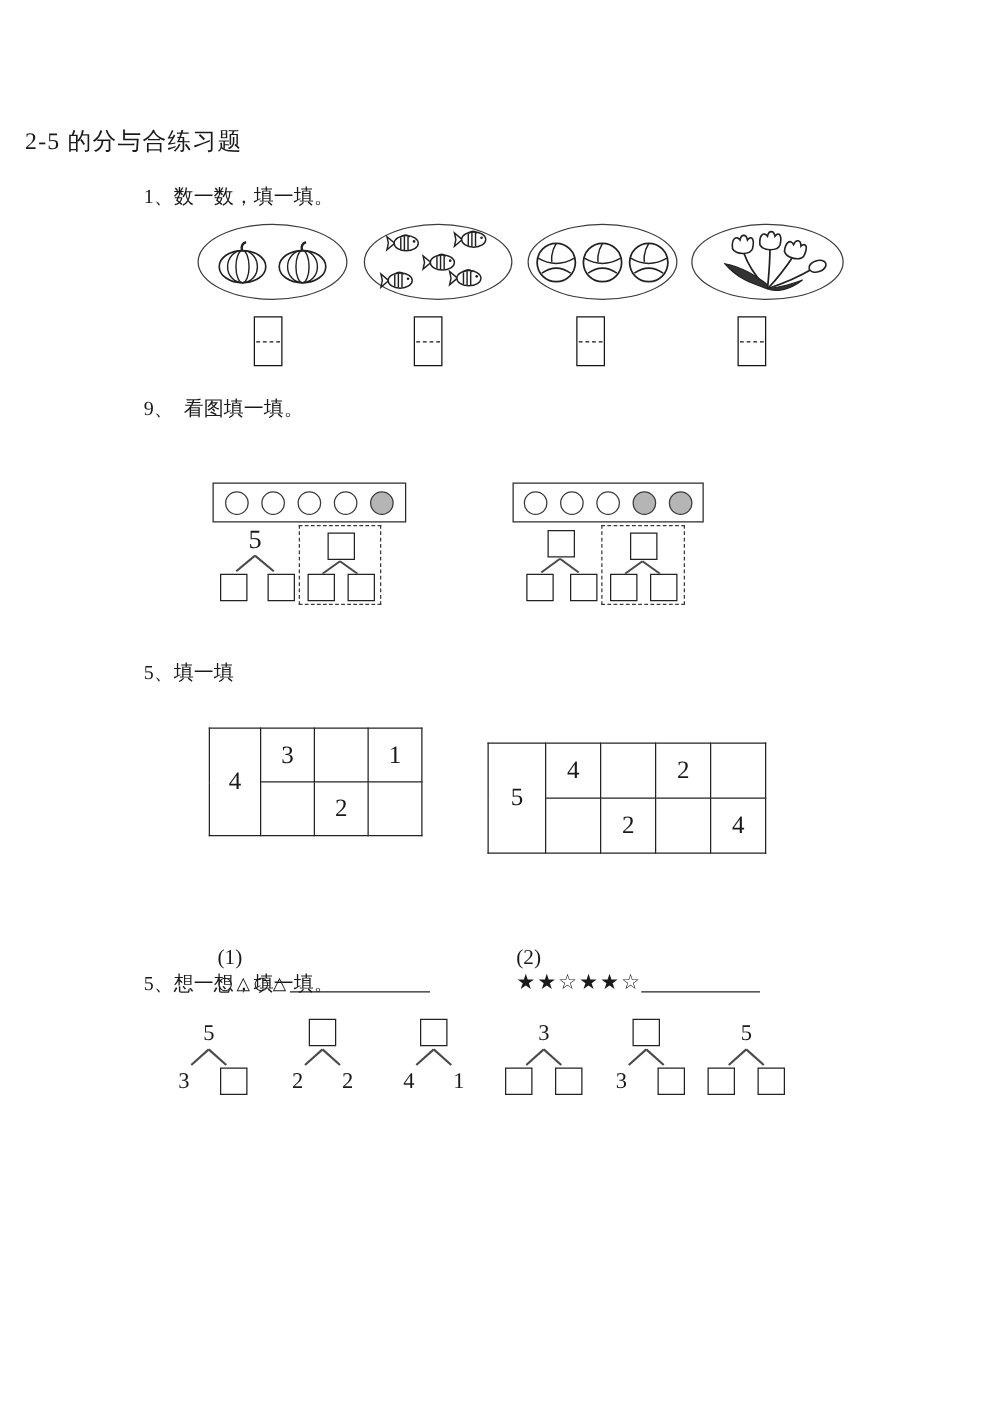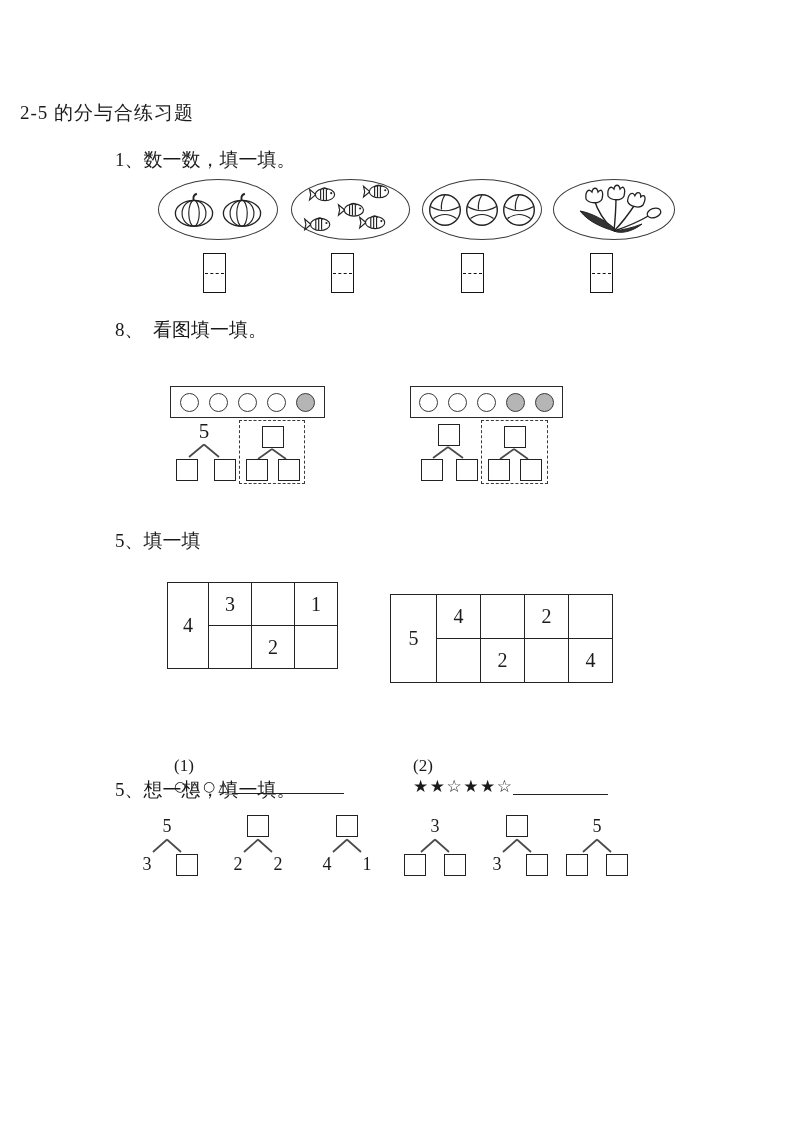--- a/index.html
+++ b/index.html
@@ -1,20 +1,20 @@
 <!DOCTYPE html>
 <html><head>
 <meta charset="utf-8">
 <style>
   html,body{margin:0;padding:0;background:#fff;}
   #page{position:relative;width:793px;height:1122px;background:#ffffff;overflow:hidden;
         font-family:"Liberation Serif","DejaVu Serif",serif;color:#1a1a1a;}
   .abs{position:absolute;}
   .title{width:100%;text-align:left;font-size:19px;letter-spacing:1px;margin-left:20px;}
-  .qlabel{font-size:19px;white-space:pre;}
+  .qlabel{font-size:16px;white-space:pre;}
   
   .oval{border:1.7px solid #3c3c3c;border-radius:50%;display:flex;align-items:center;
         justify-content:center;box-sizing:border-box;background:#fff;gap:6px;}
   
   .ansbox{width:23px;height:40px;border:1.6px solid #141414;box-sizing:border-box;background:#fff;}
   .ansbox .mid{position:absolute;left:1px;right:1px;top:50%;border-top:1.6px dashed #141414;}
   
   .cirbar{border:1.7px solid #2a2a2a;box-sizing:border-box;display:flex;align-items:center;
           justify-content:center;gap:10px;background:#fff;}
   .cir{width:19px;height:19px;border:1.6px solid #3a3a3a;border-radius:50%;background:#fff;box-sizing:border-box;}
@@ -134,21 +134,21 @@
   <div class="abs ansbox" style="left:331px;top:253px;">
       <div class="mid"></div>
     </div>
   <div class="abs ansbox" style="left:461px;top:253px;">
       <div class="mid"></div>
     </div>
   <div class="abs ansbox" style="left:590px;top:253px;">
       <div class="mid"></div>
     </div>
 
-  <div class="abs qlabel" style="left:115px;top:317px;">8、  看图填一填。</div>
+  <div class="abs qlabel" style="left:115px;top:317px;">9、  看图填一填。</div>
 
   <div class="abs cirbar" style="left:170px;top:386px;width:155px;height:32px;">
     <div class="cir"></div>
     <div class="cir"></div>
     <div class="cir"></div>
     <div class="cir"></div>
     <div class="cir shaded"></div>
   </div>
 
   <div class="abs bignum" style="left:190px;top:419px;width:28px;">5</div>

